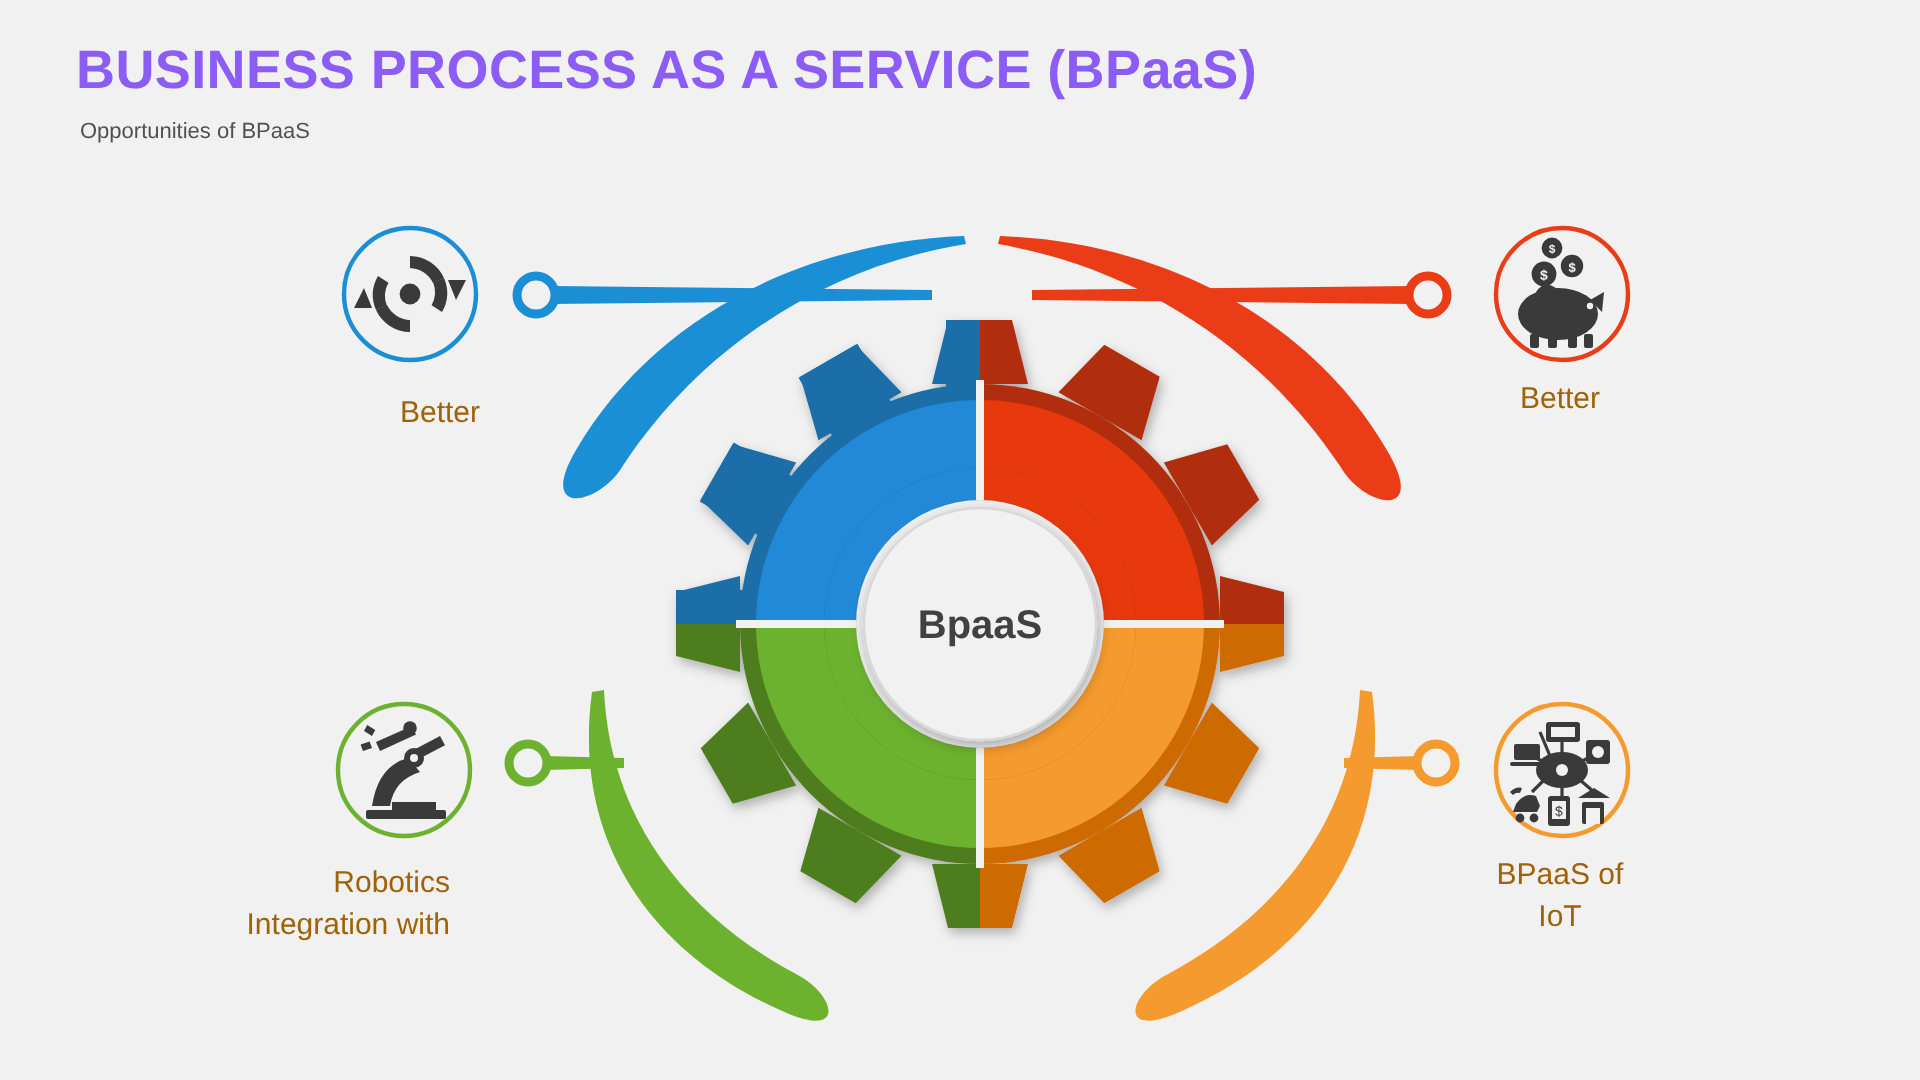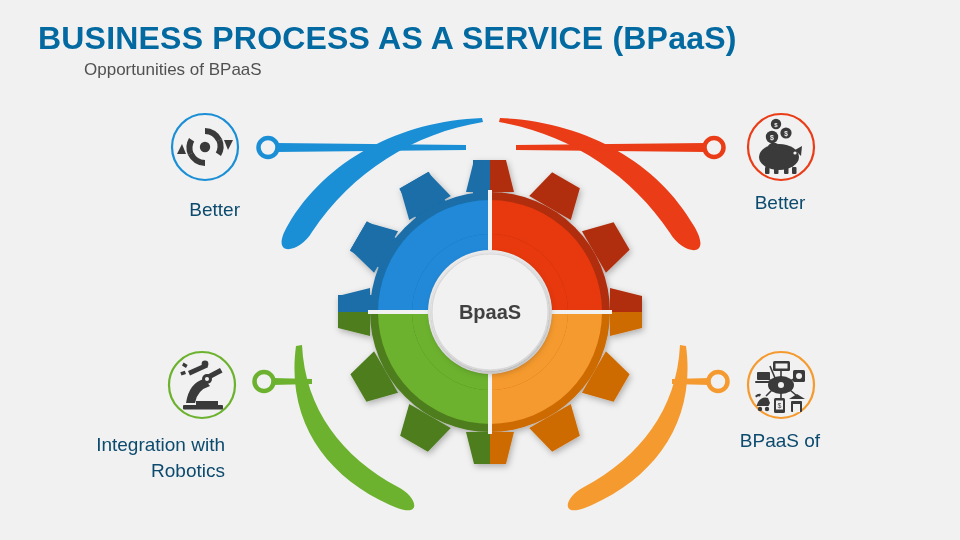--- a/index.html
+++ b/index.html
@@ -6,31 +6,31 @@
   body{
     width:960px;height:540px;
     background:#f1f1f1;
     font-family:"Liberation Sans", sans-serif;
     overflow:hidden;
     position:relative;
   }
   #slide{position:absolute;inset:0;width:960px;height:540px;}
   #title{
     position:absolute;left:38px;top:20px;
-    font-size:32px;font-weight:bold;color:#0369a1;
+    font-size:27px;font-weight:bold;color:#8b5cf6;
     letter-spacing:0.2px;white-space:nowrap;
   }
   #subtitle{
     position:absolute;left:40px;top:60px;
-    font-size:17px;color:#515151;white-space:nowrap;margin-left:44px;
+    font-size:11px;color:#515151;white-space:nowrap;
   }
   svg#art{position:absolute;left:0;top:0;width:960px;height:540px;}
   .node-label{
     position:absolute;
-    font-size:19px;color:#0c4a6e;line-height:1.38;
+    font-size:15px;color:#a16207;line-height:1.38;
     width:180px;
   }
   .lbl-tl{left:60px;top:197px;text-align:right;}
   .lbl-bl{left:45px;top:432px;text-align:right;}
   .lbl-tr{left:690px;top:190px;text-align:center;}
   .lbl-br{left:690px;top:428px;text-align:center;}
   .center-text{
     font-size:20px;font-weight:bold;fill:#414141;
     font-family:"Liberation Sans", sans-serif;
   }
@@ -286,21 +286,22 @@
 
   <div class="node-label lbl-tl">
     <div>Better</div>
   </div>
 
   <div class="node-label lbl-tr">
     <div>Better</div>
   </div>
 
   <div class="node-label lbl-bl">
+    <div>Robotics</div>
     <div>Integration with</div>
-    <div>Robotics</div>
   </div>
 
   <div class="node-label lbl-br">
     <div>BPaaS of</div>
+    <div>IoT</div>
   </div>
 
 </div>
 
 </body></html>

